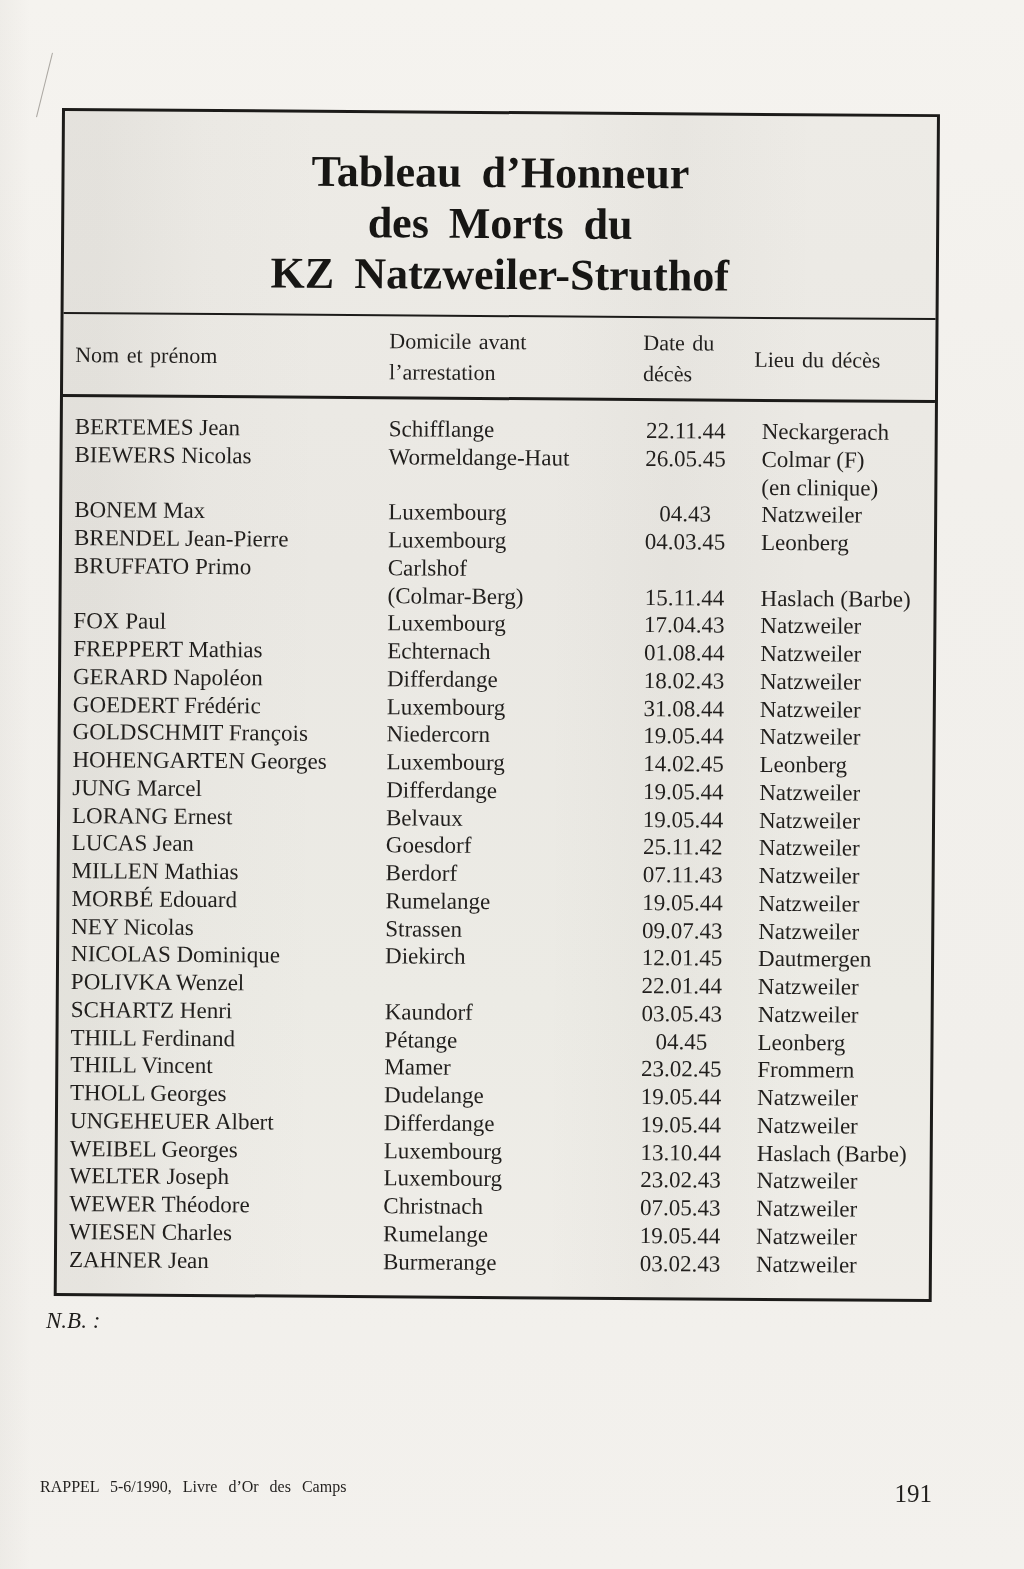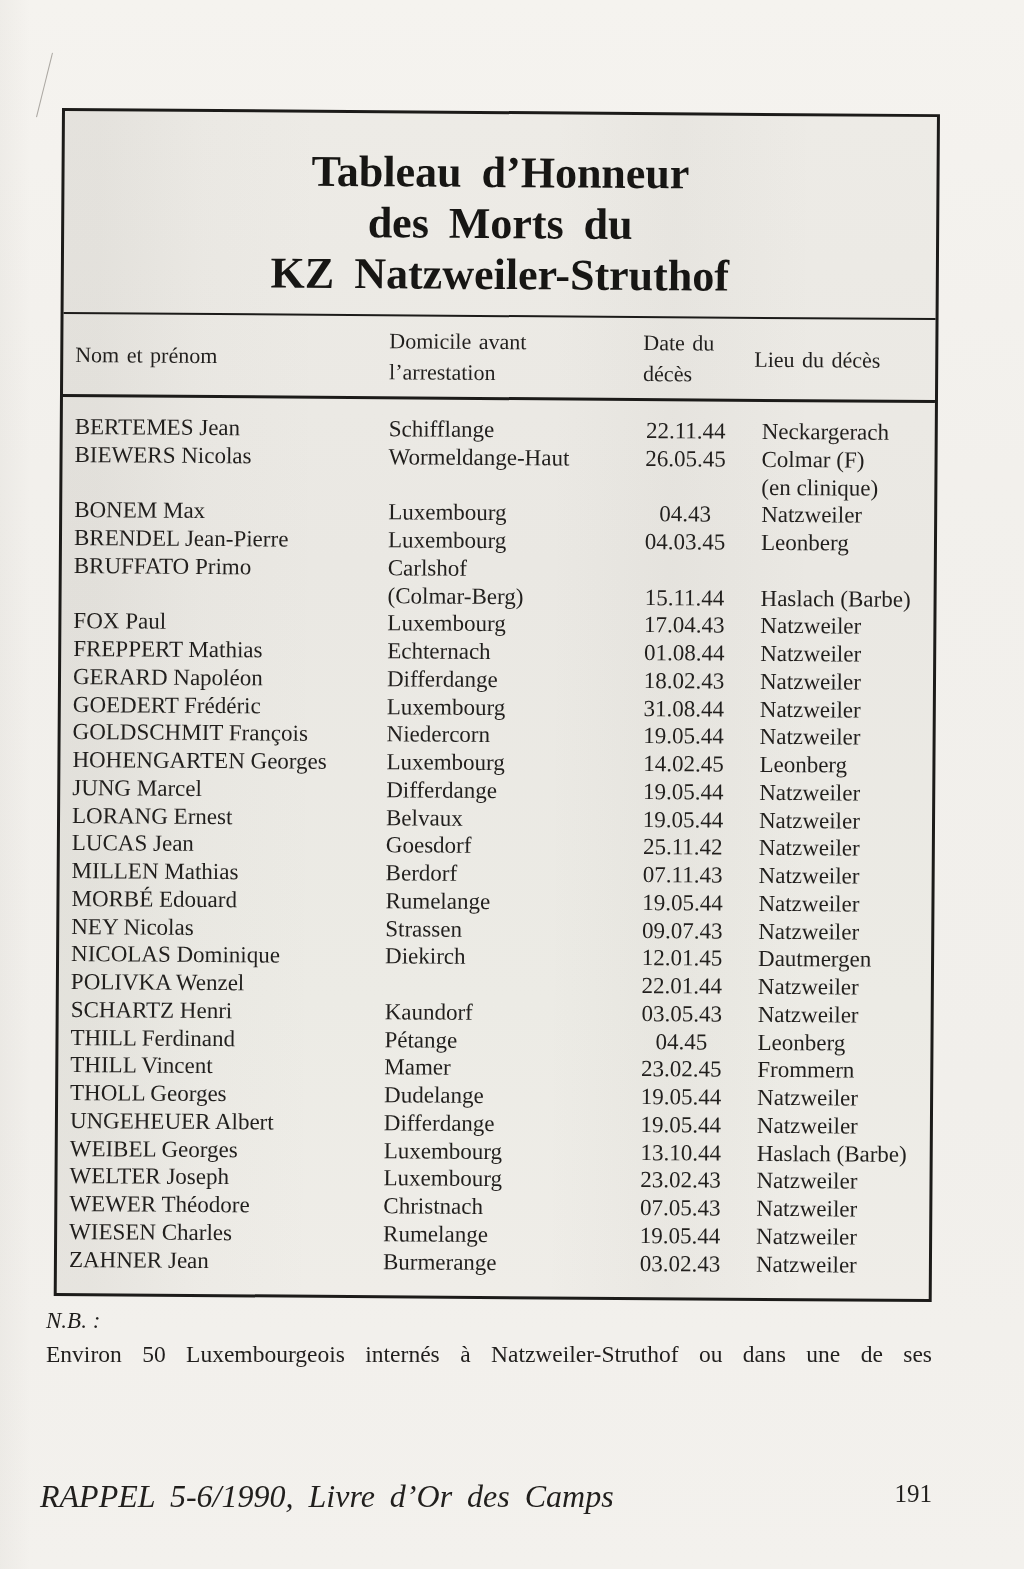--- a/index.html
+++ b/index.html
@@ -91,23 +91,22 @@
     width: 886px;
     font-size: 23.5px;
     line-height: 32px;
   }
   .nb-line-justify { text-align: justify; text-align-last: justify; }
   .nb-line-last { word-spacing: 5px; }
 
   .footer-source {
     position: absolute;
     left: 40px; top: 1478px;
-    font-size: 32px;
+    font-size: 16px;
     word-spacing: 7px;
-    font-style: italic;
   }
   .page-number {
     position: absolute;
     right: 92px; top: 1480px;
     font-size: 25px;
   }
 </style>
 </head>
 <body>
 
@@ -327,20 +326,19 @@
           <span class="cell c-date">03.02.43</span>
           <span class="cell c-lieu">Natzweiler</span>
         </div>
       </div>
 
   </div>
 
   <div class="nb-label">N.B. :</div>
 
   <div class="nb-text">
-    <div class="nb-line-justify">Environ 50 Luxembourgeois internés à Natzweiler-Struthof ou dans une de ses</div>
   </div>
 
   <div class="footer-source">RAPPEL 5-6/1990, Livre d’Or des Camps</div>
 
   <div class="page-number">191</div>
 
 </div>
 
 </body></html>

